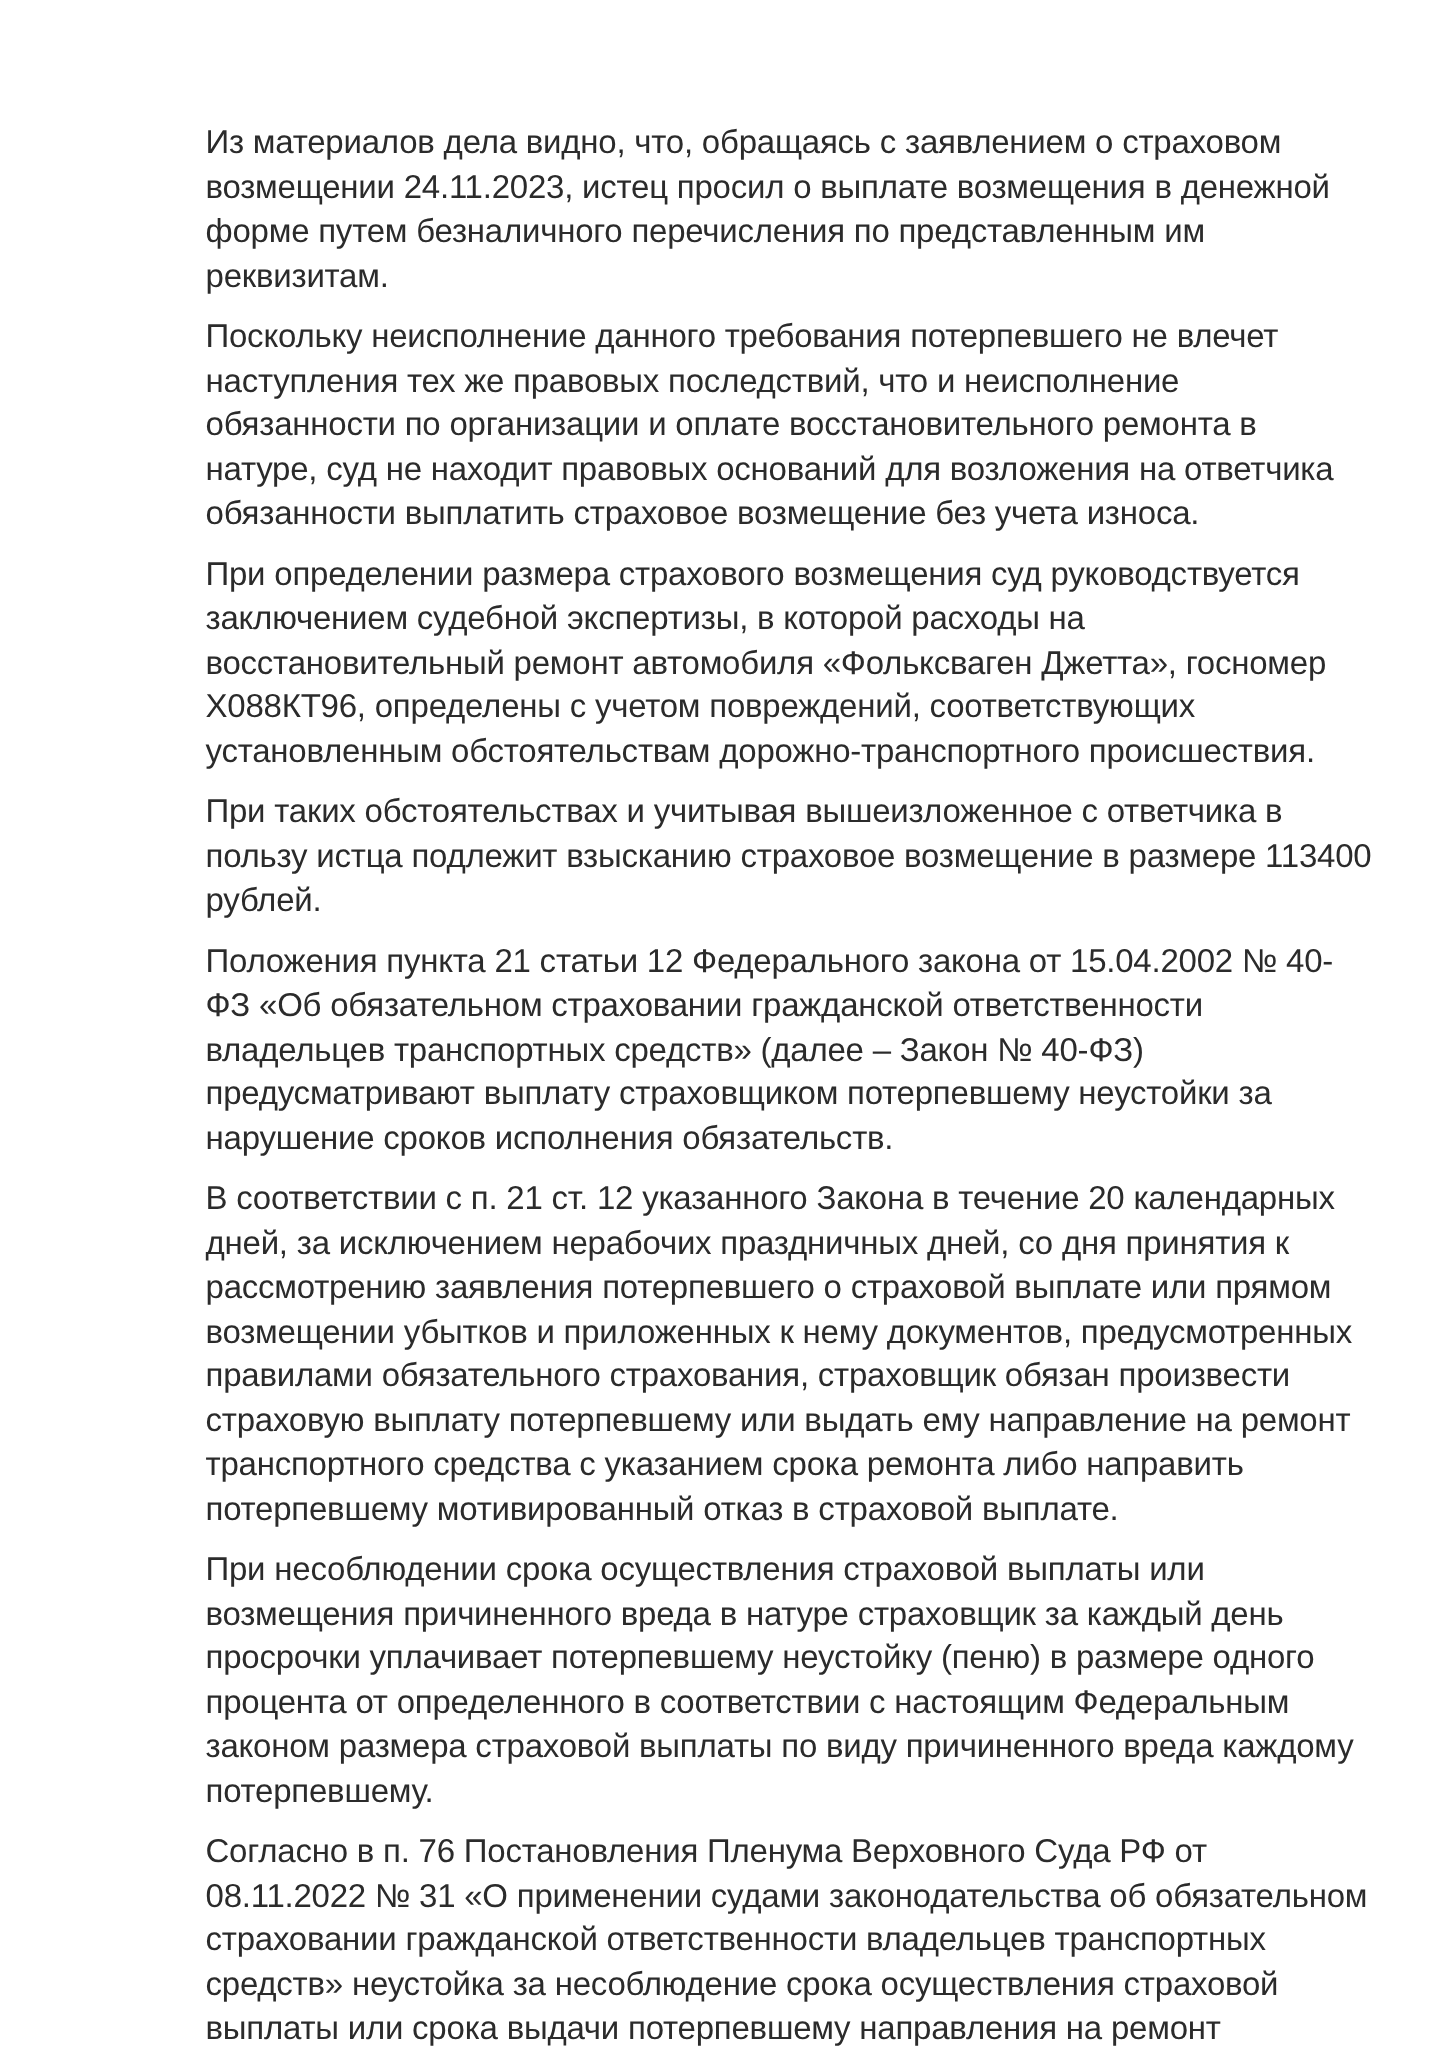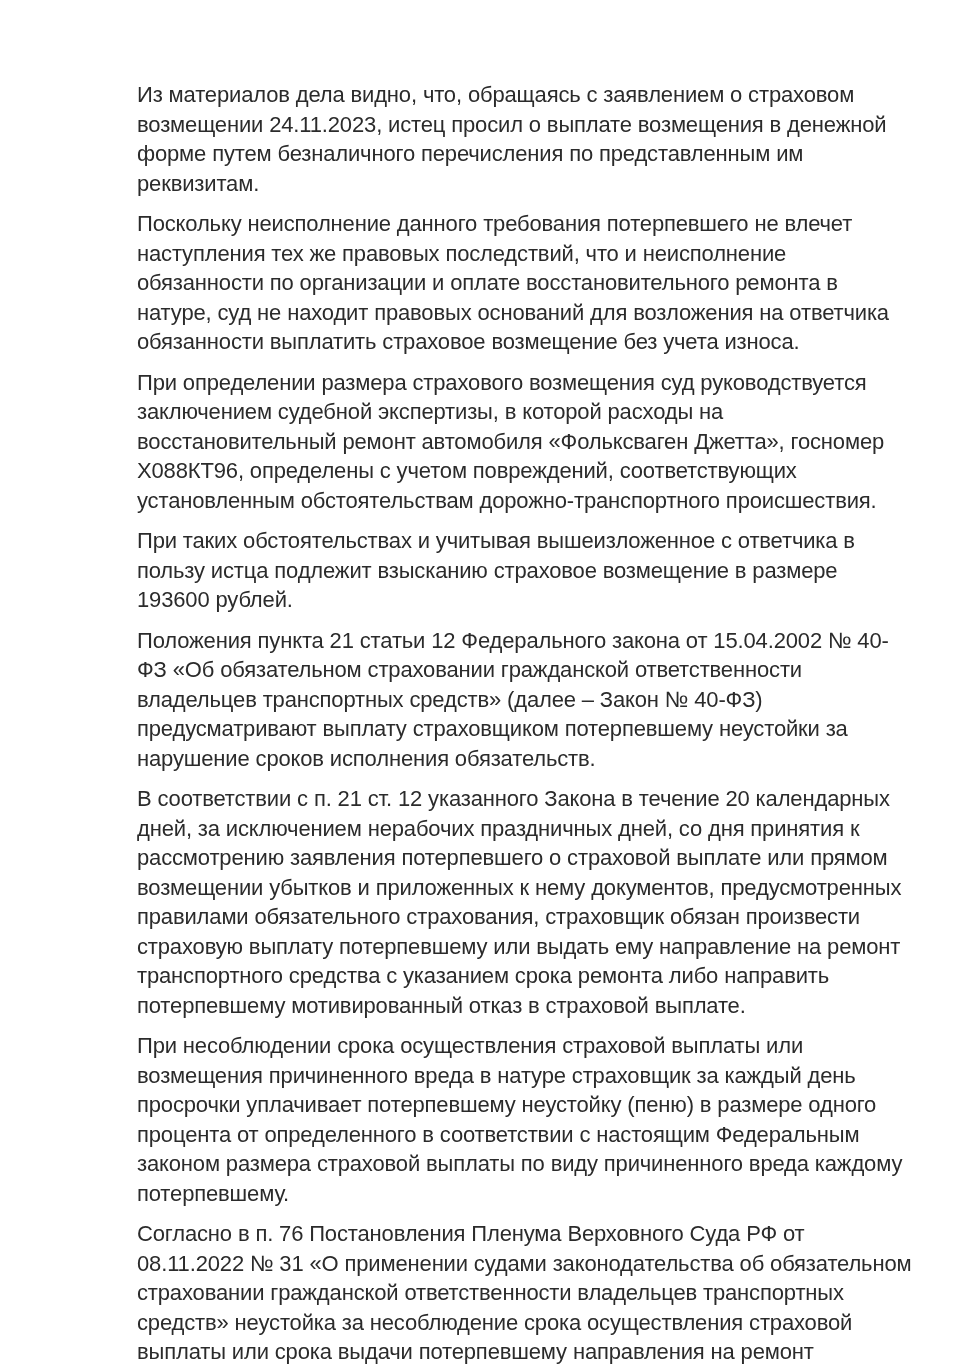--- a/index.html
+++ b/index.html
@@ -32,19 +32,19 @@
   }
 </style>
 </head>
 <body>
 
 <div class="page">
   <div class="doc" id="document-body">
       <p>Из материалов дела видно, что, обращаясь с заявлением о страховом возмещении 24.11.2023, истец просил о выплате возмещения в денежной форме путем безналичного перечисления по представленным им реквизитам.</p>
       <p>Поскольку неисполнение данного требования потерпевшего не влечет наступления тех же правовых последствий, что и неисполнение обязанности по организации и оплате восстановительного ремонта в натуре, суд не находит правовых оснований для возложения на ответчика обязанности выплатить страховое возмещение без учета износа.</p>
       <p>При определении размера страхового возмещения суд руководствуется заключением судебной экспертизы, в которой расходы на восстановительный ремонт автомобиля «Фольксваген Джетта», госномер Х088КТ96, определены с учетом повреждений, соответствующих установленным обстоятельствам дорожно-транспортного происшествия.</p>
-      <p>При таких обстоятельствах и учитывая вышеизложенное с ответчика в пользу истца подлежит взысканию страховое возмещение в размере 193600 рублей.</p>
+      <p>При таких обстоятельствах и учитывая вышеизложенное с ответчика в пользу истца подлежит взысканию страховое возмещение в размере 113400 рублей.</p>
       <p>Положения пункта 21 статьи 12 Федерального закона от 15.04.2002 № 40-ФЗ «Об обязательном страховании гражданской ответственности владельцев транспортных средств» (далее – Закон № 40-ФЗ) предусматривают выплату страховщиком потерпевшему неустойки за нарушение сроков исполнения обязательств.</p>
       <p>В соответствии с п. 21 ст. 12 указанного Закона в течение 20 календарных дней, за исключением нерабочих праздничных дней, со дня принятия к рассмотрению заявления потерпевшего о страховой выплате или прямом возмещении убытков и приложенных к нему документов, предусмотренных правилами обязательного страхования, страховщик обязан произвести страховую выплату потерпевшему или выдать ему направление на ремонт транспортного средства с указанием срока ремонта либо направить потерпевшему мотивированный отказ в страховой выплате.</p>
       <p>При несоблюдении срока осуществления страховой выплаты или возмещения причиненного вреда в натуре страховщик за каждый день просрочки уплачивает потерпевшему неустойку (пеню) в размере одного процента от определенного в соответствии с настоящим Федеральным законом размера страховой выплаты по виду причиненного вреда каждому потерпевшему.</p>
       <p>Согласно в п. 76 Постановления Пленума Верховного Суда РФ от 08.11.2022 № 31 «О применении судами законодательства об обязательном страховании гражданской ответственности владельцев транспортных средств» неустойка за несоблюдение срока осуществления страховой выплаты или срока выдачи потерпевшему направления на ремонт транспортного средства определяется в размере 1 процента, а за несоблюдение срока проведения восстановительного ремонта поврежденного транспортного средства определяется в размере 0,5 процента за каждый день просрочки от надлежащего размера страхового возмещения по конкретному</p>
     </div>
 </div>
 
 </body></html>

